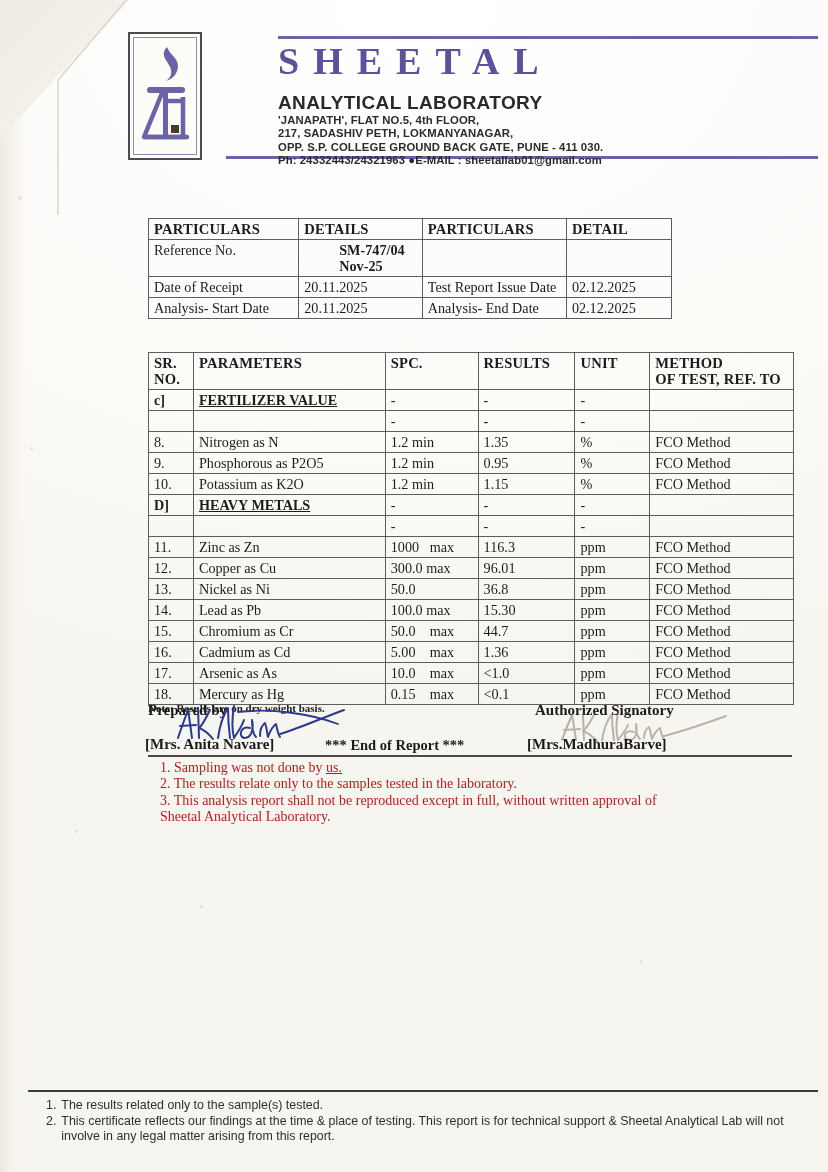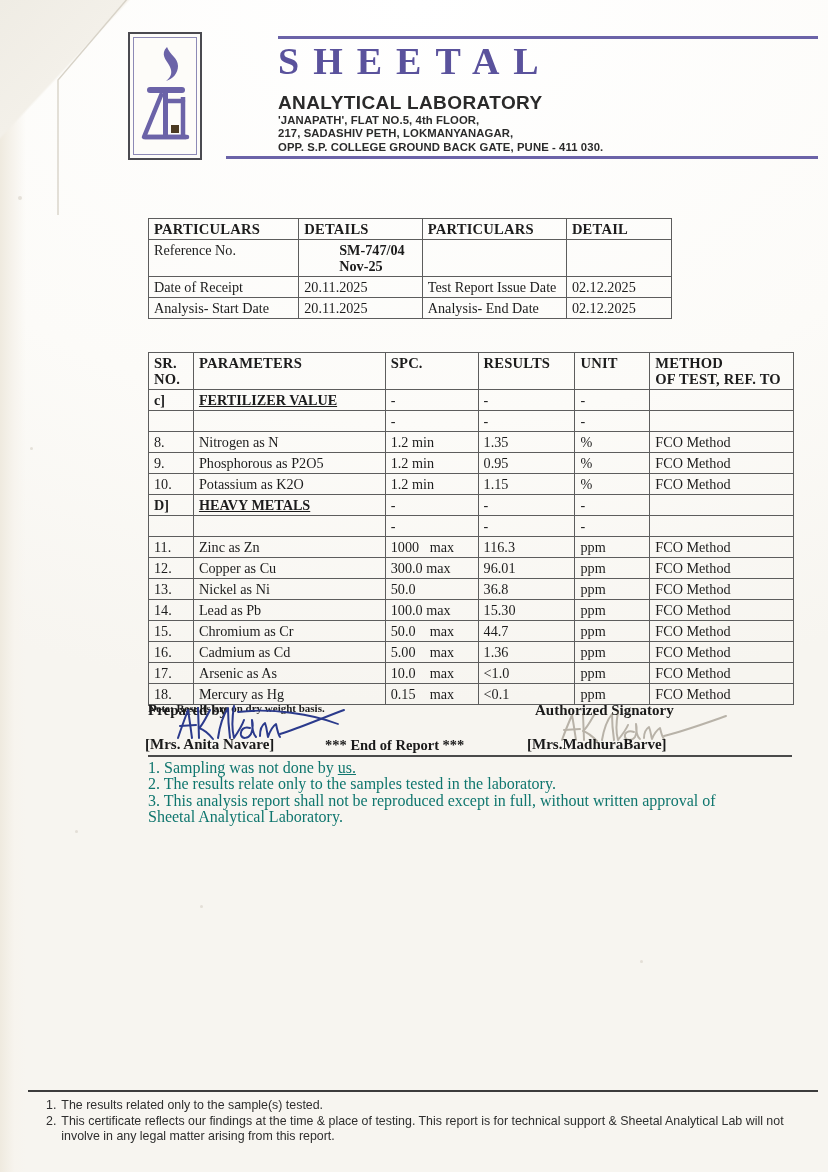--- a/index.html
+++ b/index.html
@@ -133,23 +133,23 @@
     font-size: 15px; font-weight: bold;
   }
   .sig-rule {
     position: absolute; left: 148px; top: 755px; width: 644px; height: 1.5px;
     background: #4a4a4a;
   }
   .sig-left  { position: absolute; left: 172px; top: 698px; }
   .sig-right { position: absolute; left: 556px; top: 706px; opacity: .45; }
 
   .disclaimer {
-    position: absolute; left: 148px; top: 760px; width: 640px;
-    font-size: 16px; line-height: 16.4px;
-    color: #0f766e;
+    position: absolute; left: 160px; top: 760px; width: 640px;
+    font-size: 14px; line-height: 16.4px;
+    color: #b91c1c;
   }
   .disclaimer div { white-space: pre-wrap; }
   .disclaimer .u { text-decoration: underline; }
 
   
   .footer-rule {
     position: absolute; left: 28px; top: 1090px; width: 790px; height: 2px;
     background: #3c3c3c;
   }
   .footer {
@@ -197,20 +197,21 @@
   <div class="rule-top"></div>
   <div class="rule-bottom"></div>
 
   <div class="brand">SHEETAL</div>
   <div class="sub-brand">ANALYTICAL LABORATORY</div>
 
   <div class="addr">
     <div>'JANAPATH', FLAT NO.5, 4th FLOOR,</div>
     <div>217, SADASHIV PETH, LOKMANYANAGAR,</div>
     <div>OPP. S.P. COLLEGE GROUND BACK GATE, PUNE - 411 030.</div>
+    <div>Ph: 24332443/24321963 ●E-MAIL : sheetallab01@gmail.com</div>
   </div>
 </div>
 
 <table class="tbl" id="info-table">
   <colgroup>
     <col style="width:182px">
       <col style="width:160px">
       <col style="width:170px">
       <col style="width:134px">
   </colgroup>

